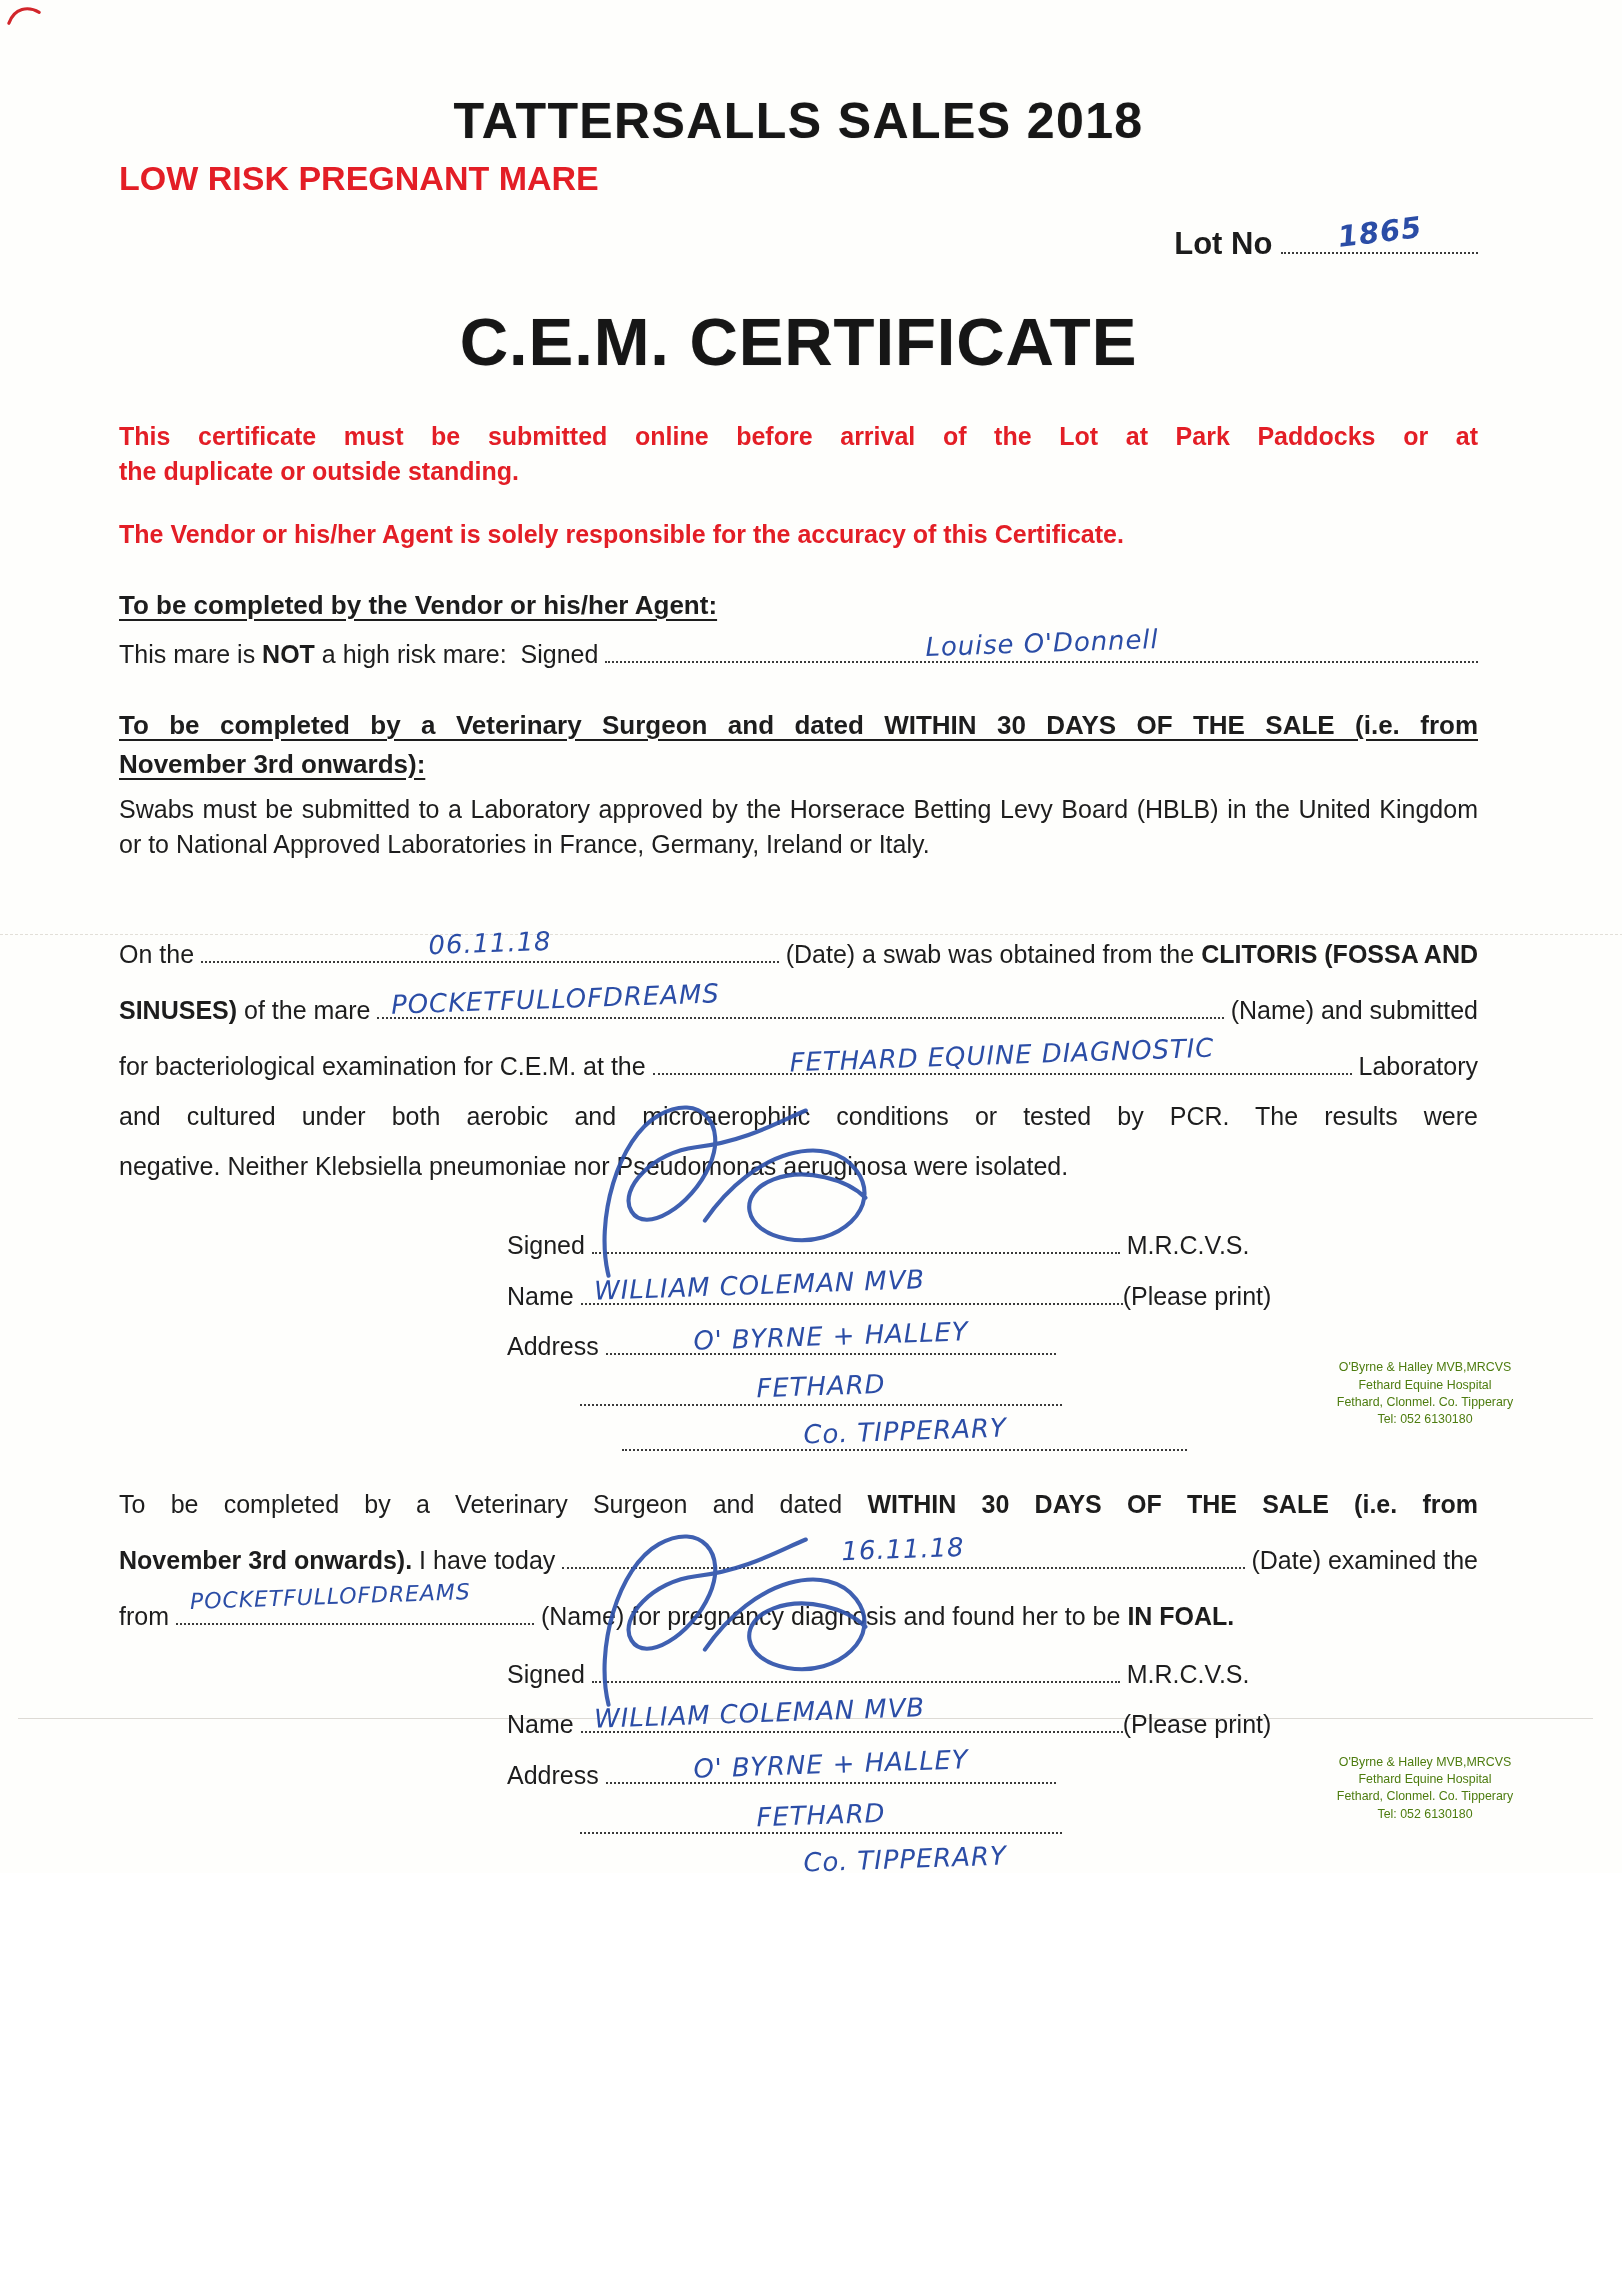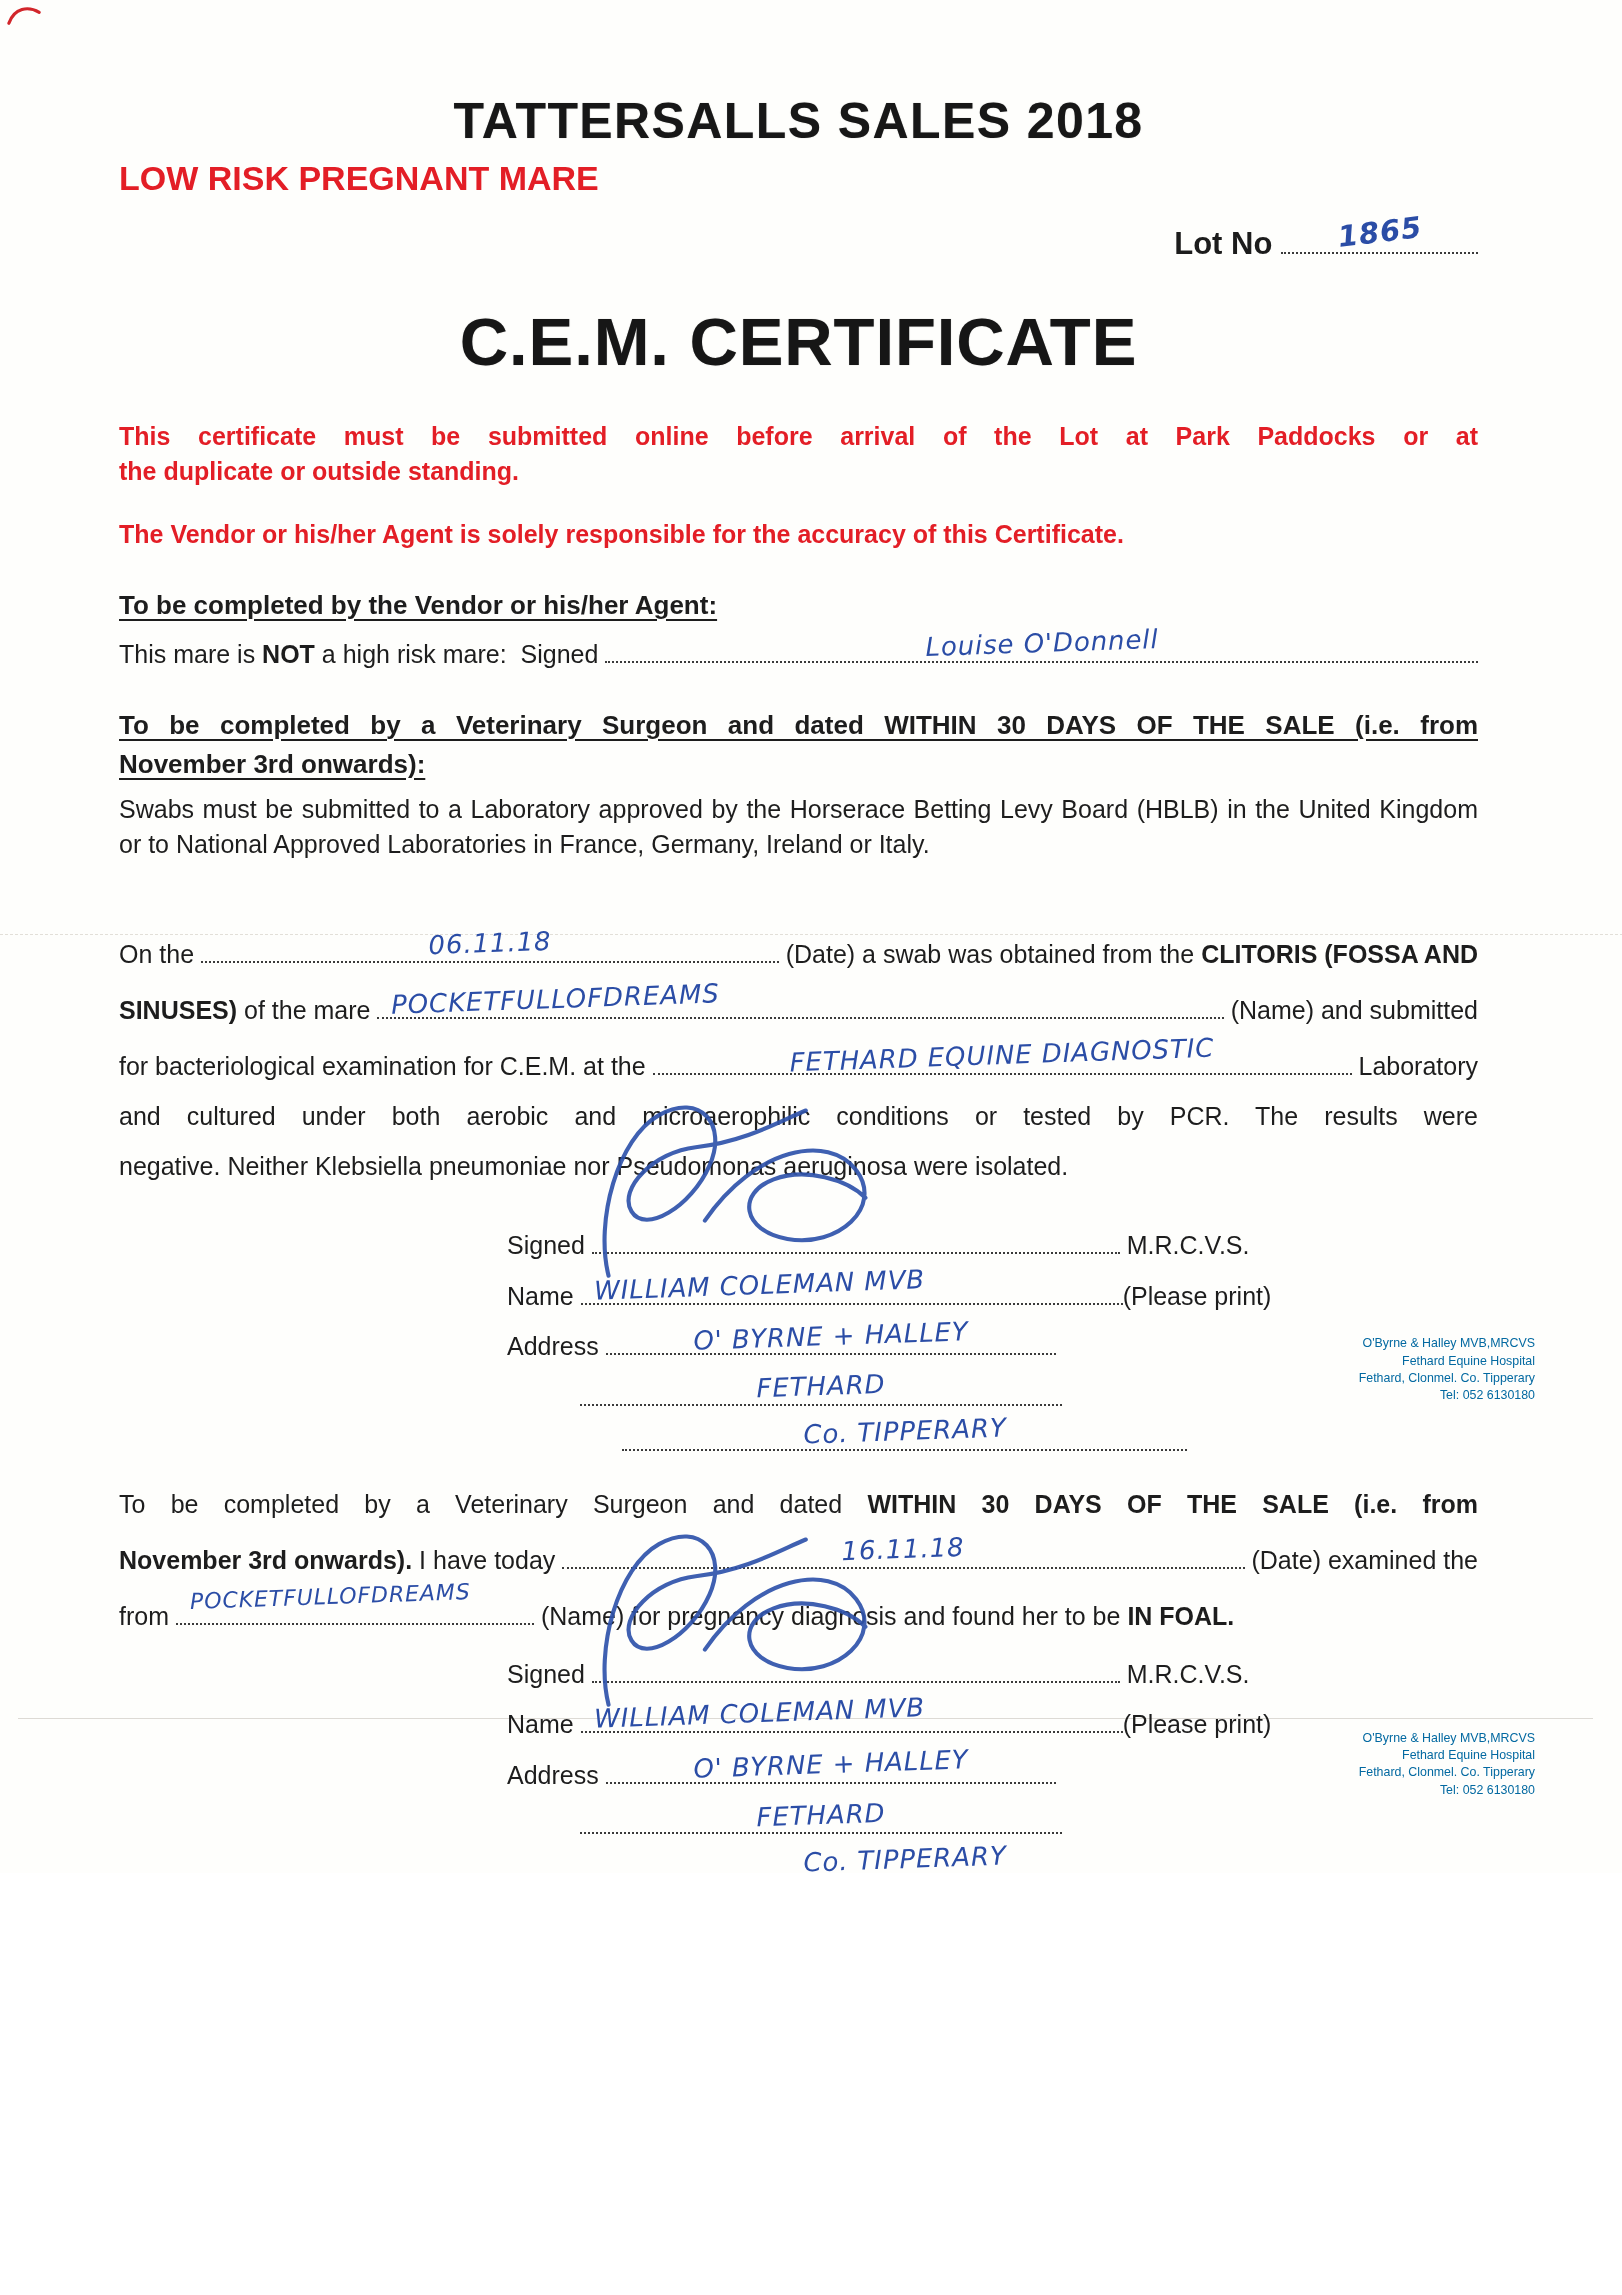--- a/index.html
+++ b/index.html
@@ -61,22 +61,22 @@
   .sig-row{display:flex;align-items:baseline;margin-bottom:15.6px;position:relative;}
   .sig-row > span{white-space:pre;}
   .f-signed{width:528px;}
   .f-name{width:542px;}
   .f-addr1{width:450px;}
   .f-addr2{width:482px;margin-left:73px;}
   .f-addr3{width:565px;margin-left:115px;}
 
   .signature-svg{position:absolute;left:83px;top:-142px;width:349px;height:211px;z-index:5;pointer-events:none;}
 
-  .stamp{position:absolute;left:808px;width:220px;text-align:right;
-         font-size:12.4px;color:#0369a1;line-height:1.4;font-family:"Liberation Sans",sans-serif;}
+  .stamp{position:absolute;left:808px;width:220px;text-align:center;
+         font-size:12.4px;color:#4d7c0f;line-height:1.4;font-family:"Liberation Sans",sans-serif;margin-top:24px;}
   .stamp-1{top:110px;}
   .stamp-2{top:76px;}
 
   .preg-heading{margin-top:44px;text-align:center;font-size:59px;font-weight:bold;
          letter-spacing:0.9px;color:#161616;text-shadow:0 0 0.9px rgba(40,40,40,.45);}
   .preg-intro{margin-top:39px;}
 
   .footer{position:absolute;right:106px;top:2222px;font-size:17.4px;font-weight:bold;
           font-style:italic;color:#1c1c1c;}
 

